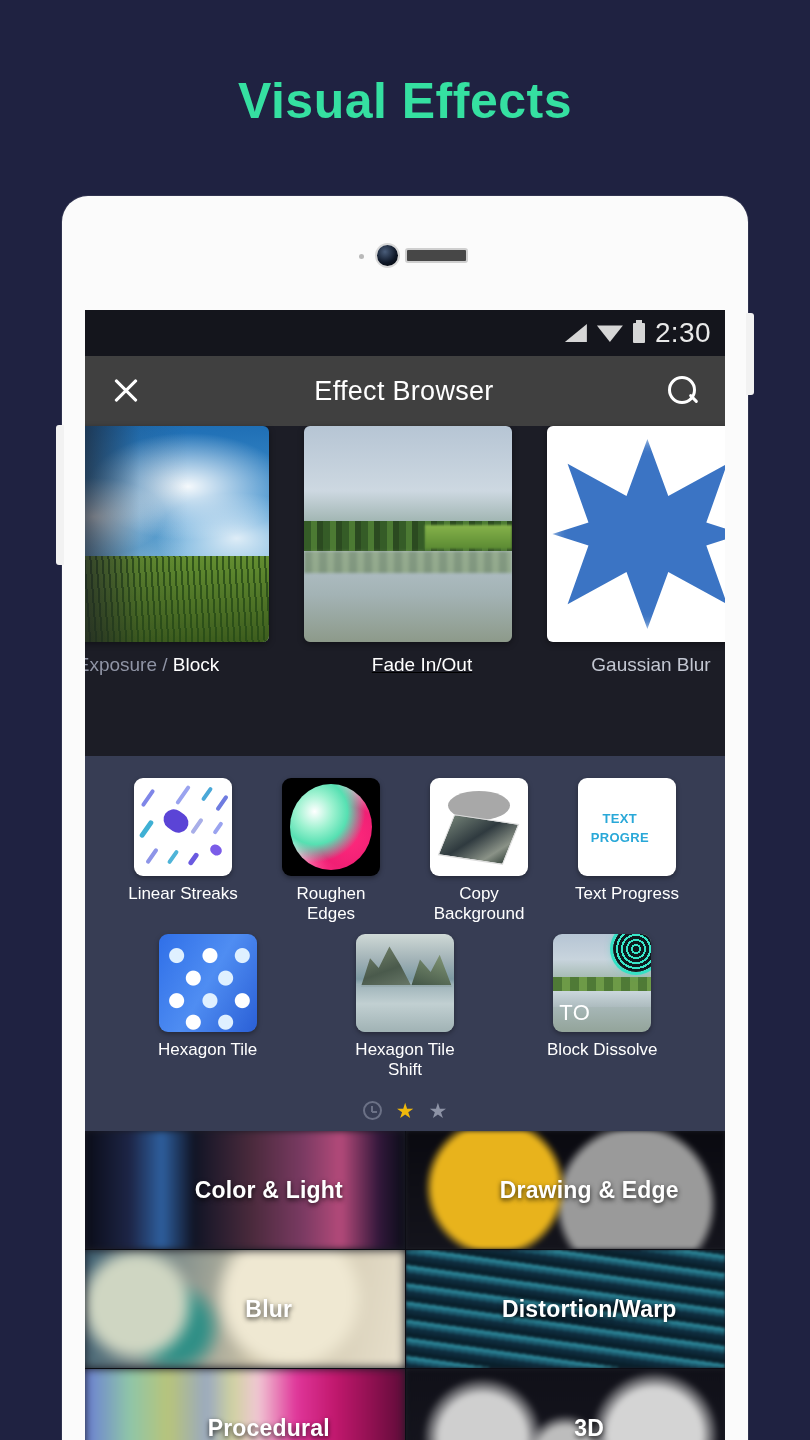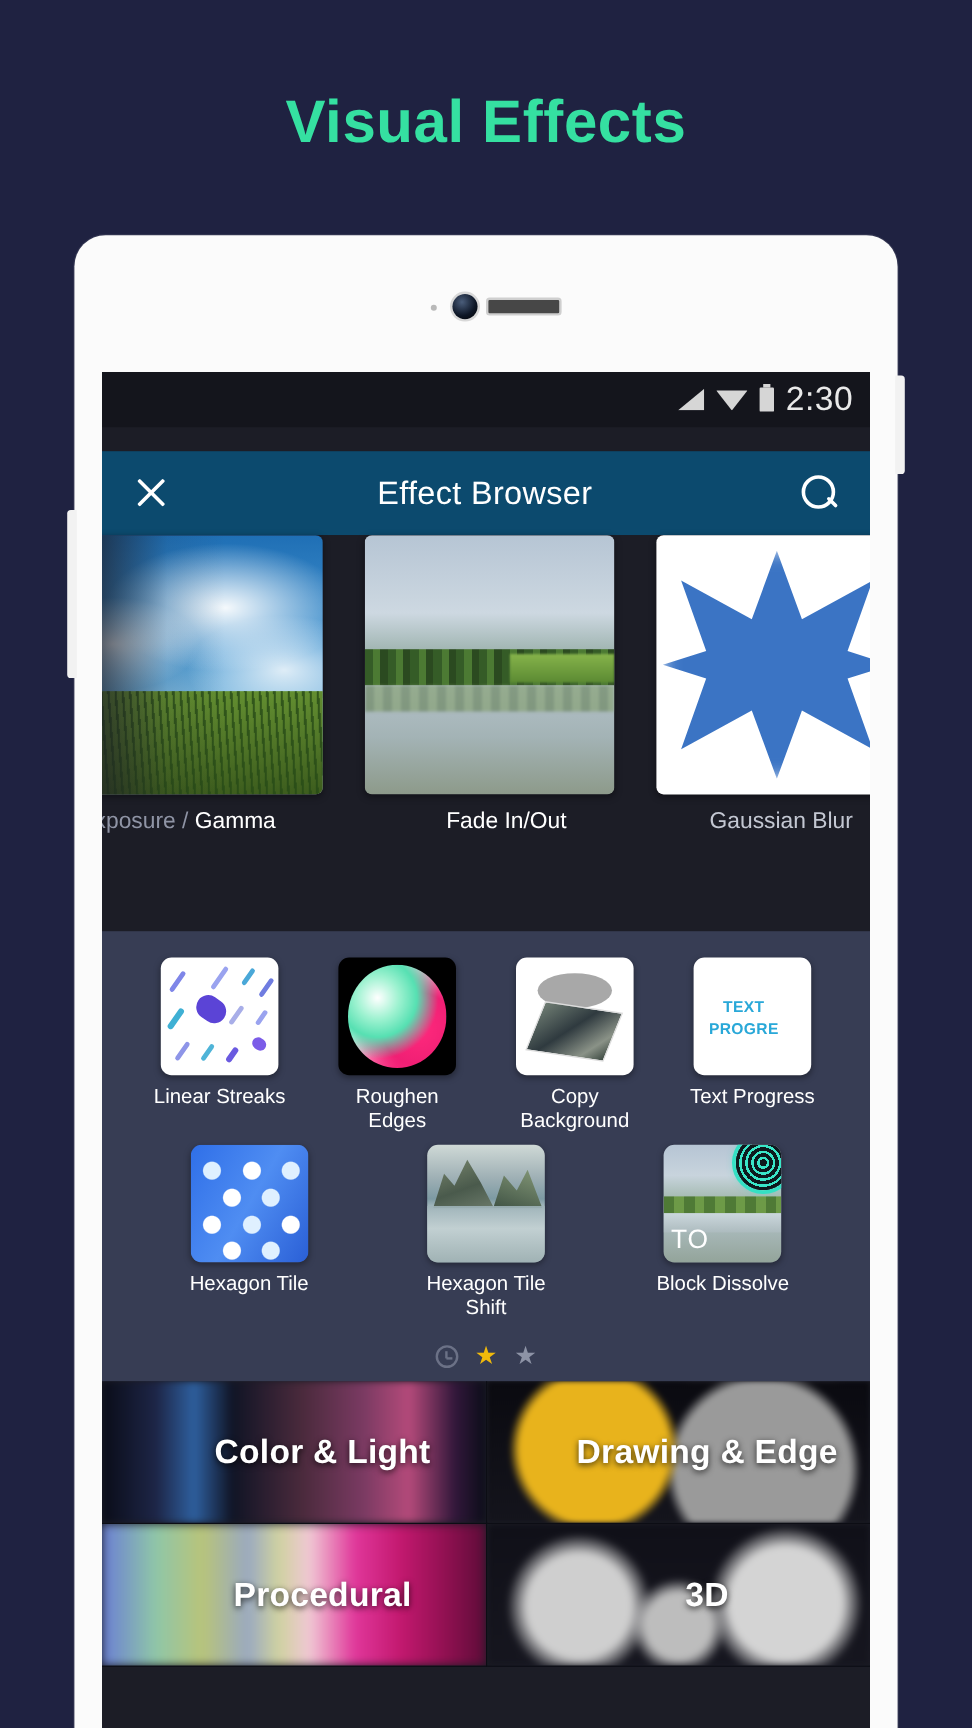--- a/index.html
+++ b/index.html
@@ -75,22 +75,22 @@
   .sb-battery{
     width:12px; height:20px; background:#d6d6d6; border-radius:1px; position:relative;
   }
   .sb-battery:before{
     content:""; position:absolute; top:-3px; left:3px; width:6px; height:3px; background:#d6d6d6;
   }
   .sb-time{ color:#e9e9e9; font-size:28px; font-weight:400; letter-spacing:.4px; }
 
   
   .appbar{
-    height:70px; background:#0c4a6e;
-    display:flex; align-items:center; position:relative;margin-top:20px;
+    height:70px; background:#404040;
+    display:flex; align-items:center; position:relative;
   }
   .appbar-title{
     flex:1; text-align:center; color:#ffffff;
     font-size:27px; font-weight:400; letter-spacing:.3px;
   }
   .ic-close{
     width:34px; height:34px; margin-left:24px; position:relative; cursor:pointer;
   }
   .ic-close:before,.ic-close:after{
     content:""; position:absolute; left:2px; top:15px; width:30px; height:3px;
@@ -142,21 +142,21 @@
       linear-gradient(#5e8a2e, #2e4c16);
   }
   .expo-fade{
     position:absolute; inset:0;
     background:linear-gradient(90deg, rgba(28,29,38,.92) 0%, rgba(28,29,38,.72) 30%, rgba(28,29,38,.10) 52%, rgba(28,29,38,0) 70%);
   }
   .car1 .car-label{ color:#8f94a5; padding-left:28px; }
   .car1 .car-label b{ color:#fff; font-weight:400; }
 
   
-  .car2{ left:219px; width:236px; }
+  .car2{ left:219px; width:236px;text-decoration:underline; }
   .car2 .car-thumb{ width:208px; height:216px; }
   .lake{
     position:absolute; inset:0;
     background:
       linear-gradient(#b6c5d4 0%, #cdd8e1 30%, #9fb4b0 45%, #9fb4b0 48%, #b9c6cf 52%, #a3b3b5 78%, #8d9a8a 100%);
   }
   .lake-trees{
     position:absolute; left:0; right:0; top:44%; height:14%;
     background:
       repeating-linear-gradient(90deg, #355c27 0 7px, #4c7a33 7px 13px, #2b4a20 13px 19px);
@@ -320,21 +320,21 @@
   .catrow{ display:flex; height:119px; }
   .cat{
     flex:1; position:relative; overflow:hidden;
     display:flex; align-items:center; justify-content:center;
     border-right:1px solid #0c0d14; border-bottom:1px solid #0c0d14;
     cursor:pointer;
   }
   .cat:last-child{ border-right:none; }
   .cat-name{
     position:relative; z-index:2; color:#fff;
-    font-size:28px; font-weight:700; letter-spacing:.2px;
+    font-size:23px; font-weight:700; letter-spacing:.2px;
     text-shadow:0 2px 5px rgba(0,0,0,.75);
     padding-left:48px;
   }
   .bg-color{
     position:absolute; inset:0;
     background:linear-gradient(90deg,#0a0c18 0%,#1d2546 14%,#2e5f9e 24%,#101425 34%,#4a2a3c 52%,#7a3a62 68%,#b44a7a 80%,#31173a 92%,#0b0d18 100%);
     filter:blur(3px);
   }
   .bg-draw{
     position:absolute; inset:0;
@@ -405,21 +405,21 @@
 
     <div class="carousel">
 
       <div class="car-item car1">
         <div class="car-thumb">
           <div class="sky"></div>
           <div class="grass"></div>
           <div class="expo-fade"></div>
         </div>
         <div class="car-label">
-          <span>Exposure</span><span> / </span><b>Gamma</b>
+          <span>Exposure</span><span> / </span><b>Block</b>
         </div>
       </div>
 
       <div class="car-item car2">
         <div class="car-thumb">
           <div class="lake"></div>
           <div class="lake-trees"></div>
           <div class="lake-grass"></div>
           <div class="lake-trees2"></div>
         </div>
@@ -526,20 +526,30 @@
         <div class="cat">
           <div class="bg-color"></div>
           <div class="cat-name">Color &amp; Light</div>
         </div>
         <div class="cat">
           <div class="bg-draw"></div>
           <div class="cat-name">Drawing &amp; Edge</div>
         </div>
       </div>
 
+      <div class="catrow">
+        <div class="cat">
+          <div class="bg-blur"></div>
+          <div class="cat-name">Blur</div>
+        </div>
+        <div class="cat">
+          <div class="bg-dist"></div>
+          <div class="cat-name">Distortion/Warp</div>
+        </div>
+      </div>
 
       <div class="catrow">
         <div class="cat">
           <div class="bg-proc"></div>
           <div class="cat-name">Procedural</div>
         </div>
         <div class="cat">
           <div class="bg-3d"></div>
           <div class="cat-name">3D</div>
         </div>

